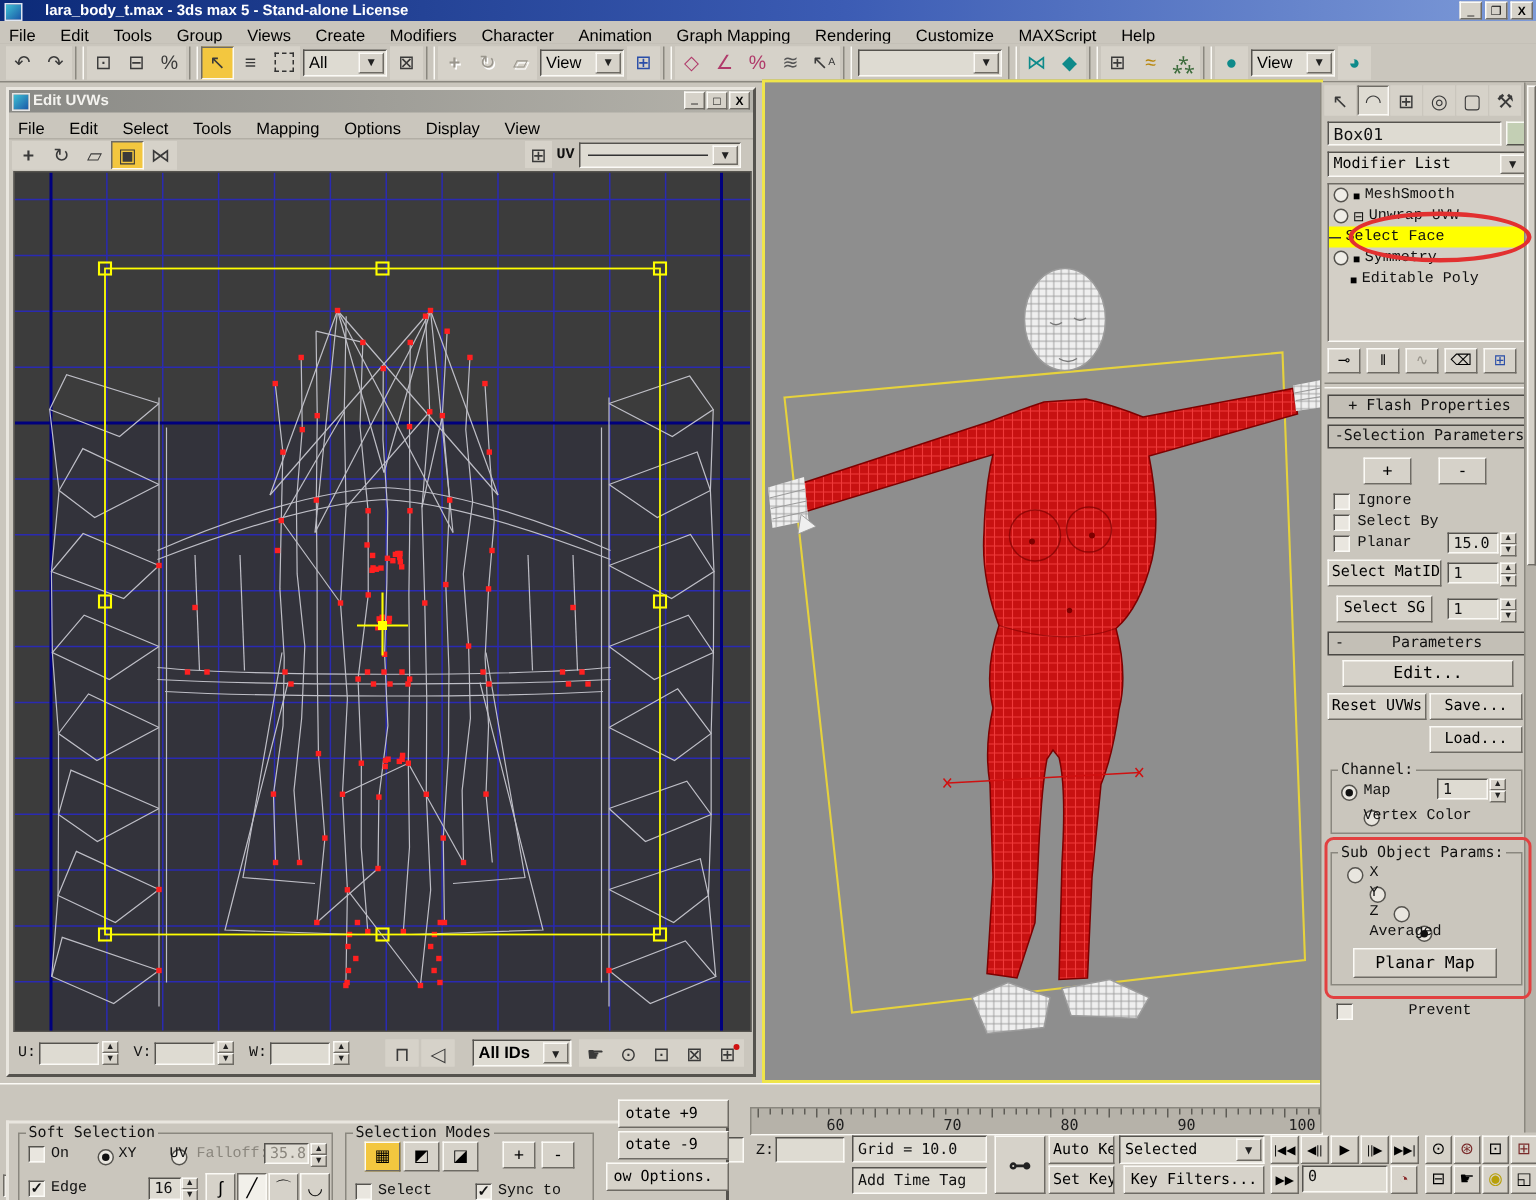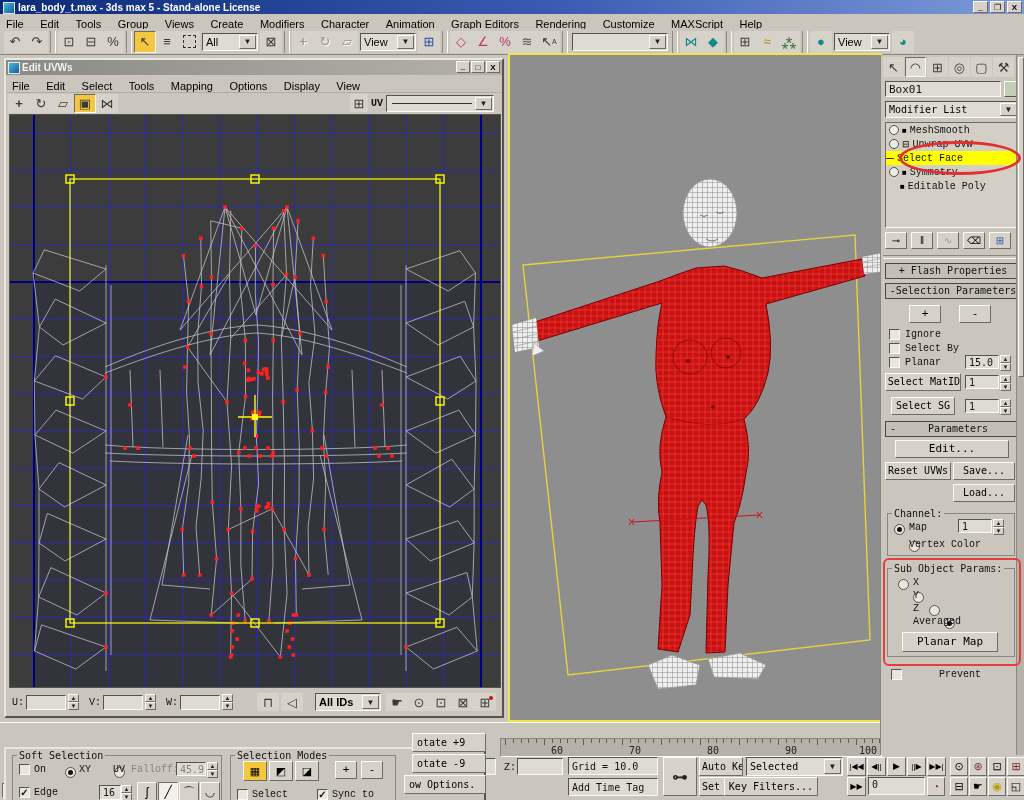--- a/index.html
+++ b/index.html
@@ -36,39 +36,39 @@
   fieldset{border:1px solid;border-color:#8a877f;border-style:groove;margin:0;padding:0;position:absolute;box-sizing:border-box;}
   legend{font-family:"DejaVu Sans Mono",monospace;font-size:10px;color:#111;padding:0 2px;margin-left:4px;}
   .menu-it{padding:1px 6px;font-size:11px;color:#000;display:inline-block;}
   svg{display:block;}
 </style>
 </head>
 <body>
 
 <div class="abs" style="left:0;top:0;width:1024px;height:14px;background:linear-gradient(90deg,#0c2a78,#3c5cb4 55%,#7d9ad8);display:flex;align-items:center;">
   <div class="abs" style="left:3px;top:2px;width:10px;height:10px;background:linear-gradient(135deg,#3fc1d3,#1a57a8);border:1px solid #dfe6f2;"></div>
-  <span style="margin-left:18px;color:#fff;font-size:10px;font-weight:bold;">lara_body_t.max - 3ds max 5 - Stand-alone License</span>
+  <span style="margin-left:30px;color:#fff;font-size:10px;font-weight:bold;">lara_body_t.max - 3ds max 5 - Stand-alone License</span>
   <div class="abs" style="right:2px;top:1px;display:flex;gap:2px;">
     <div class="b" style="width:15px;height:12px;font-size:8px;text-align:center;line-height:9px;">_</div>
     <div class="b" style="width:15px;height:12px;font-size:8px;text-align:center;line-height:11px;">❐</div>
     <div class="b" style="width:15px;height:12px;font-size:8px;text-align:center;line-height:11px;font-weight:bold;">X</div>
   </div>
 </div>
 
 <div class="abs" style="left:0;top:14px;width:1024px;height:15px;background:#cac6bd;border-bottom:1px solid #b2aea5;">
   <span class="menu-it">File</span>
   <span class="menu-it">Edit</span>
   <span class="menu-it">Tools</span>
   <span class="menu-it">Group</span>
   <span class="menu-it">Views</span>
   <span class="menu-it">Create</span>
   <span class="menu-it">Modifiers</span>
   <span class="menu-it">Character</span>
   <span class="menu-it">Animation</span>
-  <span class="menu-it">Graph Editors</span>
+  <span class="menu-it">Graph Mapping</span>
   <span class="menu-it">Rendering</span>
   <span class="menu-it">Customize</span>
   <span class="menu-it">MAXScript</span>
   <span class="menu-it">Help</span>
 </div>
 
 <div class="abs" style="left:0;top:29px;width:1024px;height:26px;background:#cac6bd;border-bottom:1px solid #8a877f;display:flex;align-items:center;padding-left:4px;box-sizing:border-box;">
   <div class="ti">↶</div>
   <div class="ti">↷</div>
   <div class="sep"></div>
@@ -547,21 +547,21 @@
 <div class="field abs" style="left:568px;top:778px;width:90px;height:18px;line-height:15px;">Add Time Tag</div>
 <div class="b abs" style="left:663px;top:757px;width:34px;height:39px;display:flex;align-items:center;justify-content:center;">
   <span style="font-size:15px;font-weight:bold;color:#222;">⊶</span>
 </div>
 <div class="b abs mono" style="left:699px;top:757px;width:44px;height:19px;font-size:10px;line-height:17px;overflow:hidden;white-space:nowrap;padding-left:2px;">Auto Key</div>
 <div class="b abs mono" style="left:699px;top:777px;width:44px;height:19px;font-size:10px;line-height:17px;overflow:hidden;white-space:nowrap;padding-left:2px;">Set Key</div>
 <div class="dd abs mono" style="left:746px;top:757px;width:97px;height:19px;font-size:10px;">
   <span>Selected</span>
     <span class="ar">▼</span>
 </div>
-<div class="b abs mono" style="left:724px;top:777px;width:94px;height:19px;font-size:10px;line-height:17px;text-align:center;">Key Filters...</div>
+<div class="b abs mono" style="left:749px;top:777px;width:94px;height:19px;font-size:10px;line-height:17px;text-align:center;">Key Filters...</div>
 
 <div class="abs" style="left:847px;top:757px;display:flex;gap:1px;">
   <div class="b" style="width:19px;height:19px;font-size:8px;text-align:center;line-height:17px;">|◀◀</div>
   <div class="b" style="width:19px;height:19px;font-size:8px;text-align:center;line-height:17px;">◀||</div>
   <div class="b" style="width:19px;height:19px;font-size:9px;text-align:center;line-height:17px;">▶</div>
   <div class="b" style="width:19px;height:19px;font-size:8px;text-align:center;line-height:17px;">||▶</div>
   <div class="b" style="width:19px;height:19px;font-size:8px;text-align:center;line-height:17px;">▶▶|</div>
 </div>
 <div class="b abs" style="left:847px;top:777px;width:19px;height:19px;font-size:8px;text-align:center;line-height:17px;">▶▶</div>
 <div class="field abs" style="left:868px;top:777px;width:57px;height:18px;">0</div>
@@ -586,21 +586,21 @@
 <div class="abs" style="left:4px;top:747px;width:482px;height:62px;background:#cac6bd;border:2px solid;border-color:#e9e6df #55534e #55534e #e9e6df;box-sizing:border-box;z-index:10;">
   <fieldset style="left:6px;top:1px;width:210px;height:52px;">
     <legend>Soft Selection</legend>
     <span class="chk abs" style="left:6px;top:3px;"></span>
     <span class="lbl abs" style="left:21px;top:3px;">On</span>
     <span class="rad on abs" style="left:52px;top:3px;"></span>
     <span class="lbl abs" style="left:66px;top:3px;">XY</span>
     <span class="rad abs" style="left:86px;top:3px;"></span>
     <span class="lbl abs" style="left:100px;top:3px;">UV</span>
     <span class="lbl abs" style="left:118px;top:3px;color:#8a867d;">Falloff:</span>
-    <div class="field abs" style="left:163px;top:1px;width:30px;height:14px;color:#8a867d;">45.9</div>
+    <div class="field abs" style="left:163px;top:1px;width:30px;height:14px;color:#8a867d;">35.8</div>
     <span class="spn abs" style="left:194px;top:1px;">
         <div>▲</div>
         <div>▼</div>
       </span>
     <span class="chk abs" style="left:6px;top:26px;">✓</span>
     <span class="lbl abs" style="left:21px;top:26px;">Edge</span>
     <div class="field abs" style="left:86px;top:24px;width:22px;height:15px;">16</div>
     <span class="spn abs" style="left:108px;top:24px;">
         <div>▲</div>
         <div>▼</div>

